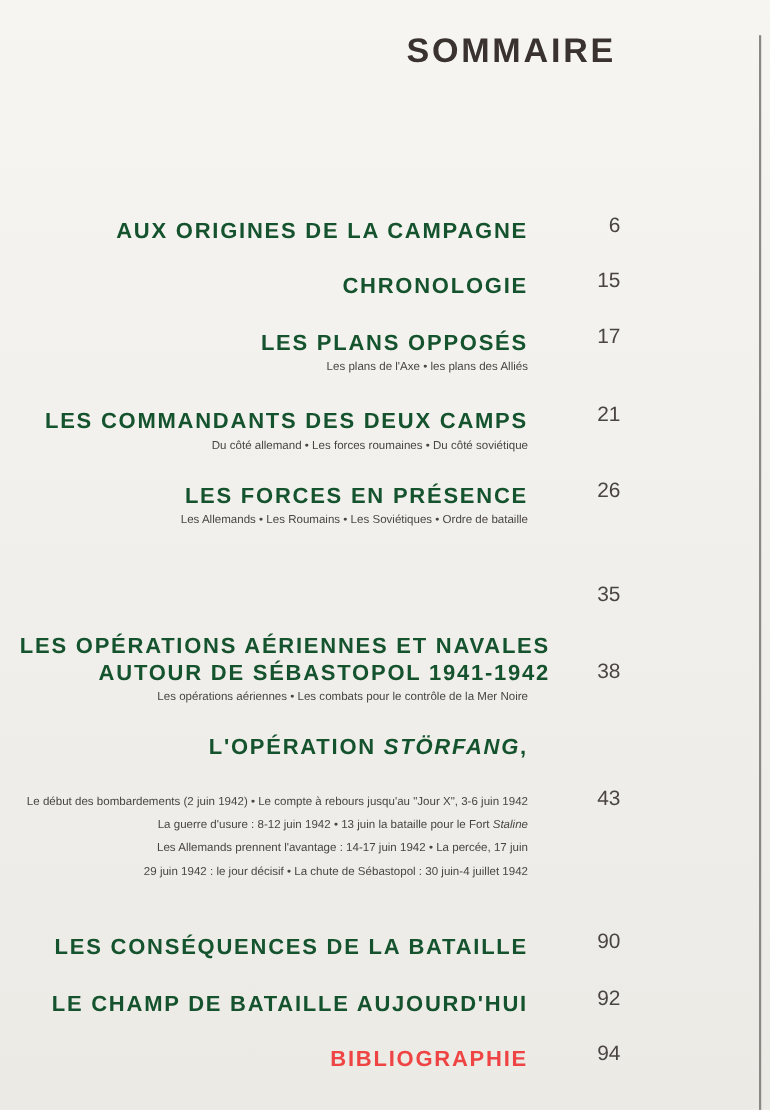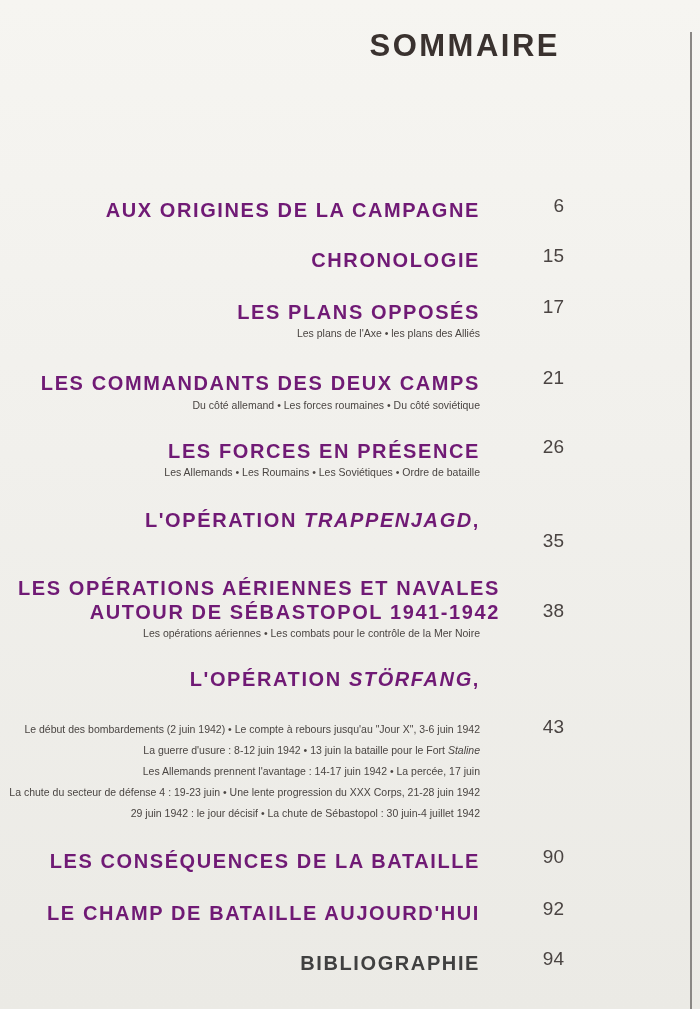--- a/index.html
+++ b/index.html
@@ -40,21 +40,21 @@
       line-height: 1;
     }
     .heading {
       position: absolute;
       right: 120px;
       text-align: right;
       font-weight: 700;
       font-size: 20px;
       letter-spacing: 1.6px;
       line-height: 24px;
-      color: #701a75;
+      color: #14532d;
       white-space: nowrap;
       margin: 0;
     }
     .heading i {
       font-style: italic;
     }
     .pagenum {
       position: absolute;
       right: 36px;
       font-size: 19px;
@@ -68,21 +68,21 @@
       text-align: right;
       font-size: 10.5px;
       color: #4a4542;
       white-space: nowrap;
     }
     .subline {
       display: block;
       line-height: 21px;
     }
     .subline i { font-style: italic; }
-    .faded { color: #404040; }
+    .faded { color: #ef4444; }
   </style>
 </head>
 <body>
 
 <div class="page">
 
   <div class="rule"></div>
 
   <h1 class="title">SOMMAIRE</h1>
 
@@ -115,21 +115,21 @@
   <div>
     <h2 class="heading" style="top:439px;">LES FORCES EN PRÉSENCE</h2>
     <span class="pagenum" style="top:436px;">26</span>
     <div class="subs" style="top:462px;">
       <span class="subline">Les Allemands • Les Roumains • Les Soviétiques • Ordre de bataille</span>
     </div>
   </div>
 
   <div>
     <h2 class="heading" style="top:508px;">
-      <span><span>L'OPÉRATION </span><i>TRAPPENJAGD</i><span>,</span></span><br>
+      <br>
     </h2>
     <span class="pagenum" style="top:530px;">35</span>
   </div>
 
   <div>
     <h2 class="heading" style="top:576px; right:100px;">
       <span>LES OPÉRATIONS AÉRIENNES ET NAVALES</span><br>
       <span>AUTOUR DE SÉBASTOPOL 1941-1942</span>
     </h2>
     <span class="pagenum" style="top:600px;">38</span>
@@ -140,21 +140,20 @@
 
   <div>
     <h2 class="heading" style="top:667px;">
       <span><span>L'OPÉRATION </span><i>STÖRFANG</i><span>,</span></span><br>
     </h2>
     <span class="pagenum" style="top:716px;">43</span>
     <div class="subs" style="top:719px;">
       <span class="subline">Le début des bombardements (2 juin 1942) • Le compte à rebours jusqu'au "Jour X", 3-6 juin 1942</span>
       <span class="subline"><span>La guerre d'usure : 8-12 juin 1942 • 13 juin la bataille pour le Fort </span><i>Staline</i></span>
       <span class="subline">Les Allemands prennent l'avantage : 14-17 juin 1942  • La percée, 17 juin</span>
-      <span class="subline">La chute du secteur de défense 4 : 19-23 juin  • Une lente progression du XXX Corps, 21-28 juin 1942</span>
       <span class="subline">29 juin 1942 : le jour décisif • La chute de Sébastopol : 30 juin-4 juillet 1942</span>
     </div>
   </div>
 
   <div>
     <h2 class="heading" style="top:849px;">LES CONSÉQUENCES DE LA BATAILLE</h2>
     <span class="pagenum" style="top:846px;">90</span>
   </div>
 
   <div>

